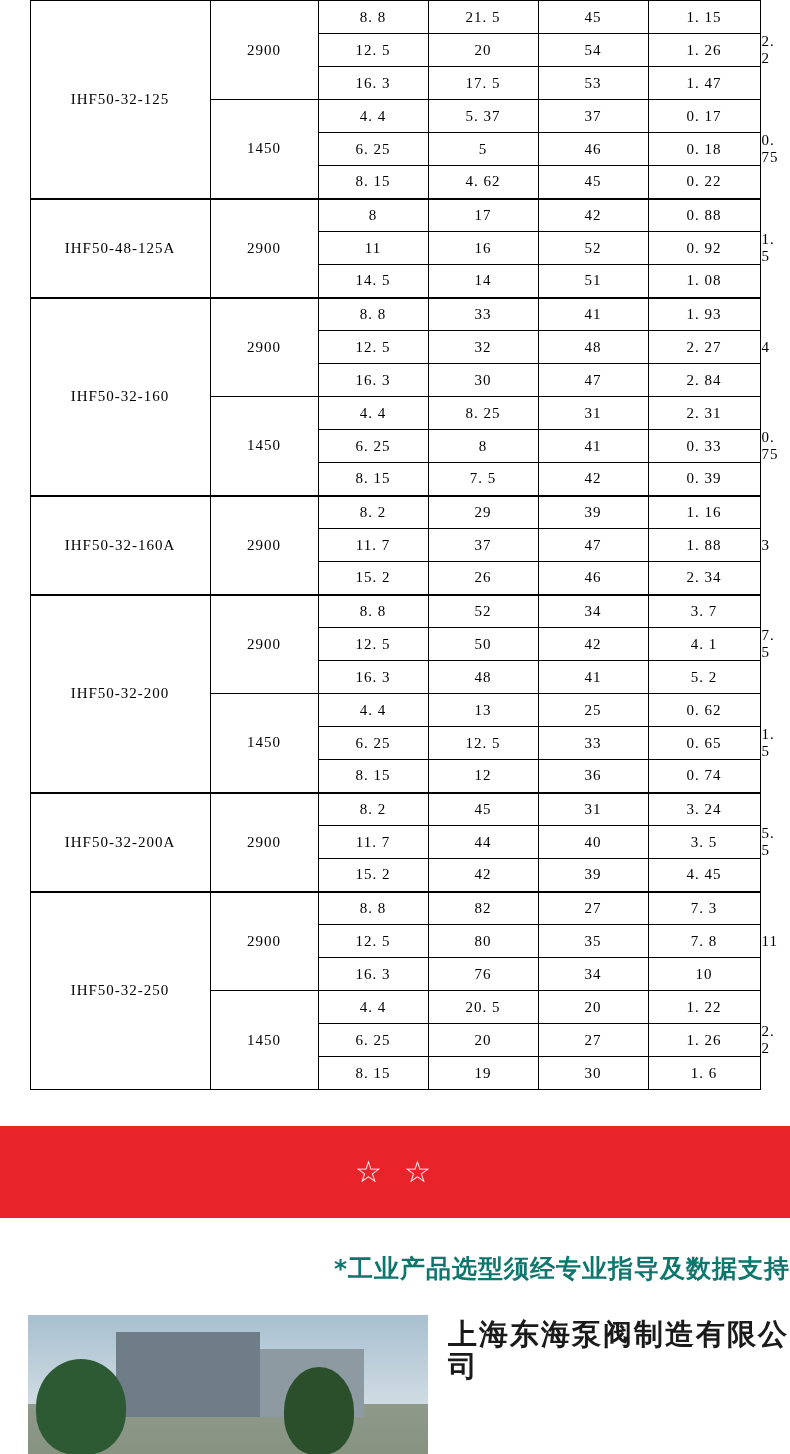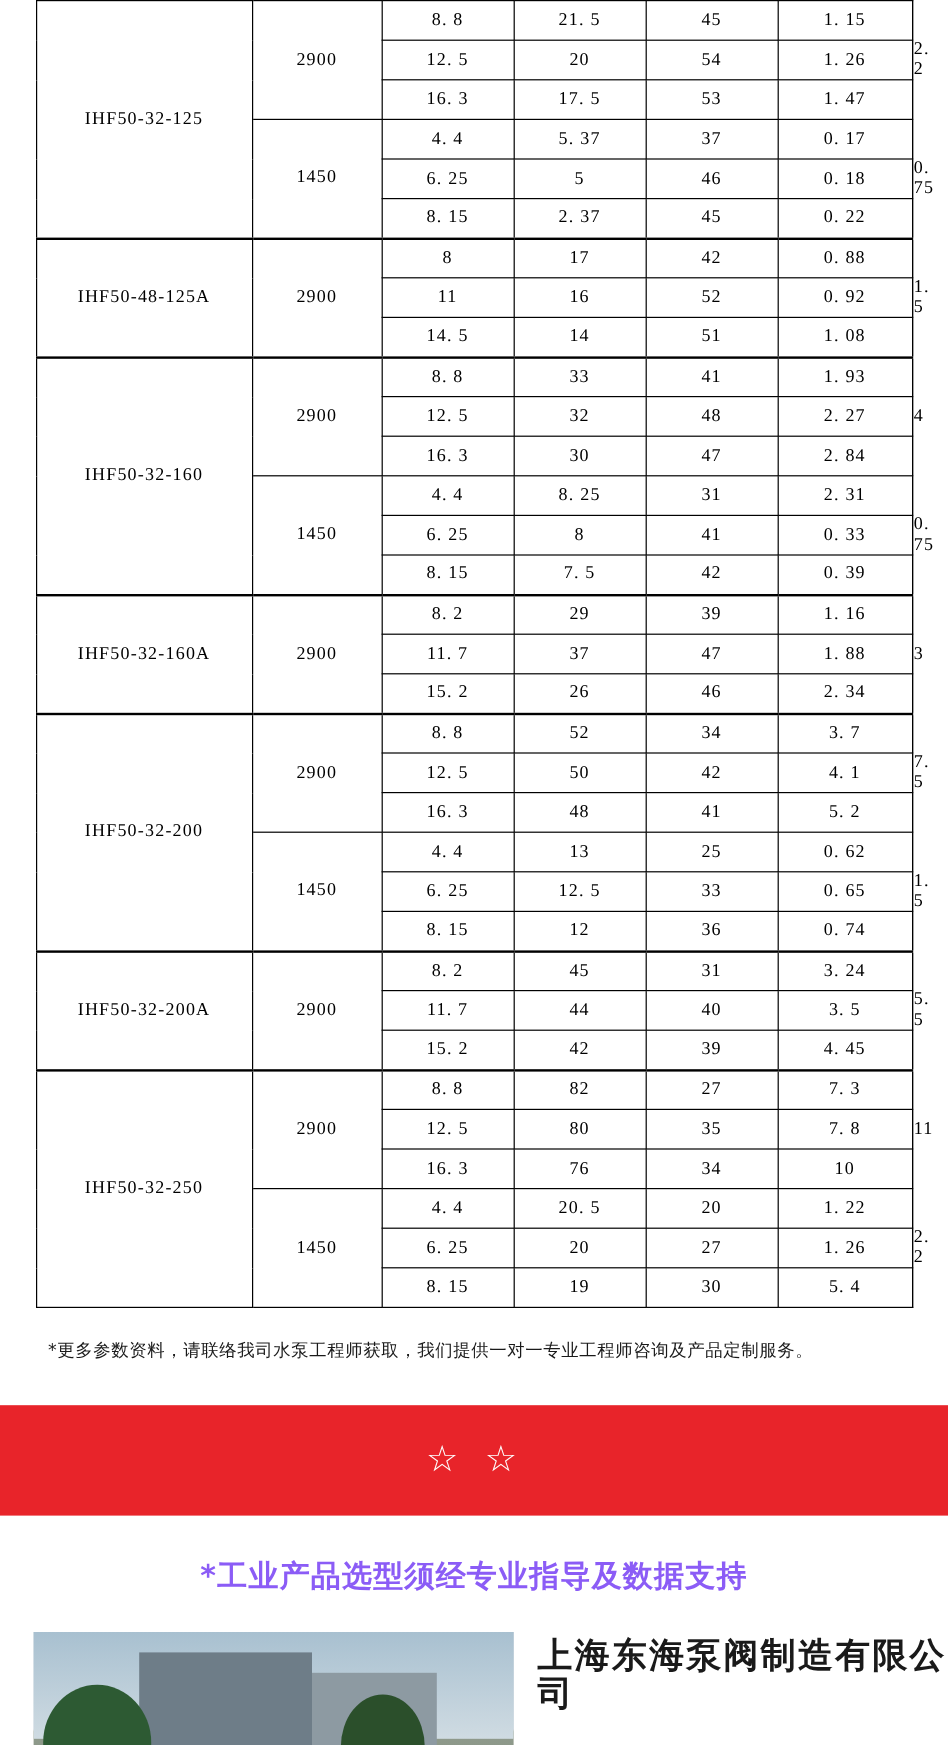--- a/index.html
+++ b/index.html
@@ -68,22 +68,22 @@
     font-family: "DejaVu Sans", sans-serif;
     display: flex;
     align-items: center;
     gap: 18px;
   }
   .star { font-size: 30px; line-height: 1; }
 
   
   .headlines {
     margin-top: 32px;
-    text-align: center;
-    color: #8b5cf6;
+    text-align: right;
+    color: #0f766e;
     font-weight: bold;
     font-family: "DejaVu Sans", sans-serif;
   }
   .headlines div {
     font-size: 25px;
     letter-spacing: 1px;
     line-height: 1.55;
   }
 
   
@@ -164,21 +164,21 @@
           <td rowspan="3">0. 75</td>
         </tr>
         <tr>
           <td>6. 25</td>
           <td>5</td>
           <td>46</td>
           <td>0. 18</td>
         </tr>
         <tr>
           <td>8. 15</td>
-          <td>2. 37</td>
+          <td>4. 62</td>
           <td>45</td>
           <td>0. 22</td>
         </tr>
         <tr class="grp-top">
           <td class="model-cell" rowspan="3">IHF50-48-125A</td>
           <td rowspan="3">2900</td>
           <td>8</td>
           <td>17</td>
           <td>42</td>
           <td>0. 88</td>
@@ -352,26 +352,25 @@
         <tr>
           <td>6. 25</td>
           <td>20</td>
           <td>27</td>
           <td>1. 26</td>
         </tr>
         <tr>
           <td>8. 15</td>
           <td>19</td>
           <td>30</td>
-          <td>5. 4</td>
+          <td>1. 6</td>
         </tr>
       </tbody>
   </table>
 
-  <div class="note">*更多参数资料，请联络我司水泵工程师获取，我们提供一对一专业工程师咨询及产品定制服务。</div>
 
   <div class="red-banner">
     <div class="banner-text">
       <span class="star">☆</span>
       <span class="star">☆</span>
     </div>
   </div>
 
   <div class="headlines">
     <div>*工业产品选型须经专业指导及数据支持</div>

